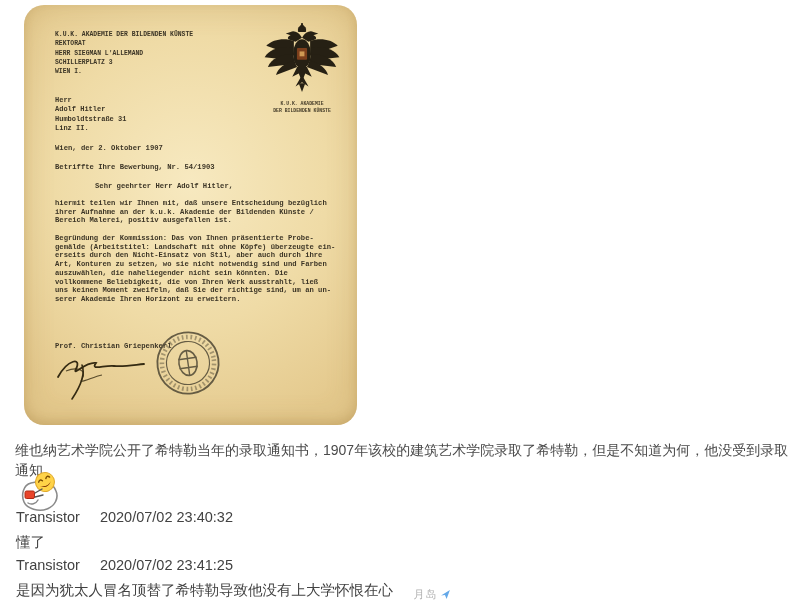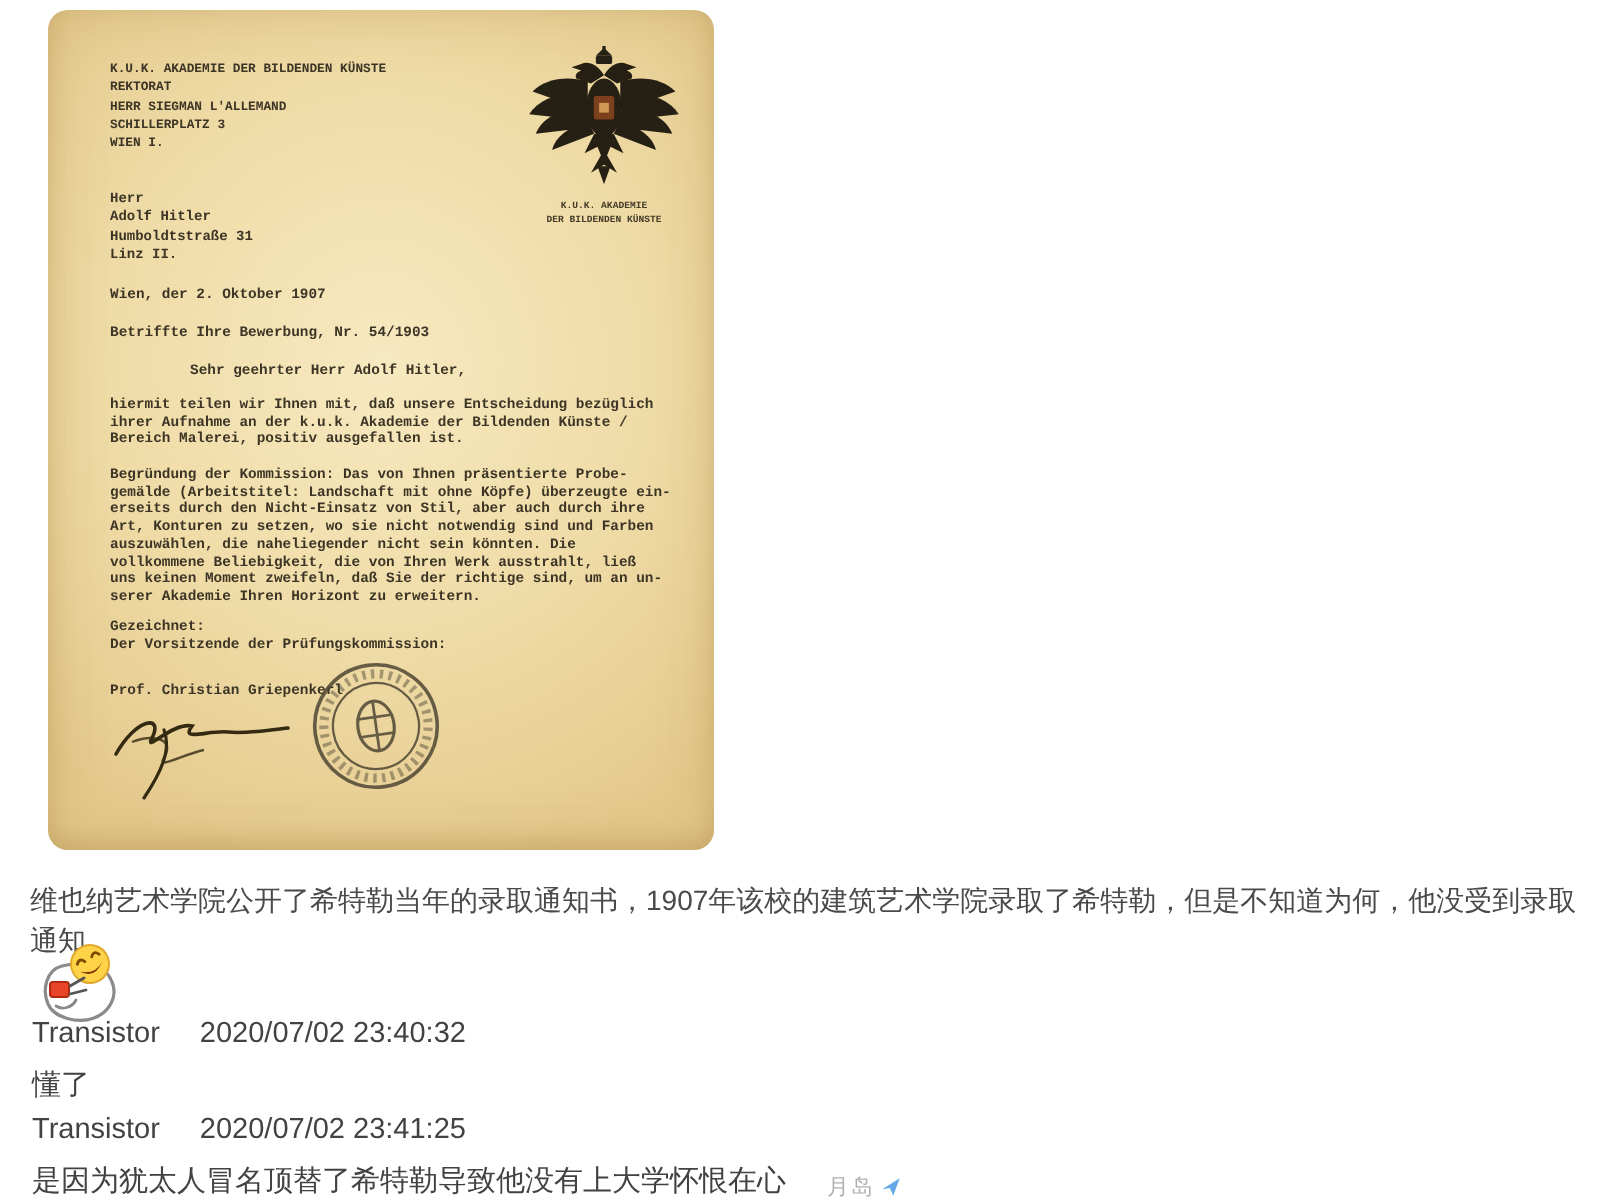--- a/index.html
+++ b/index.html
@@ -4,21 +4,21 @@
 <style>
   html,body{margin:0;padding:0;}
   body{
     width:800px;height:600px;position:relative;overflow:hidden;
     background:#ffffff;
     font-family:"Liberation Sans","DejaVu Sans",sans-serif;
     color:#3f3f3f;
   }
   
   .letter{
-    position:absolute;left:24px;top:5px;width:333px;height:420px;border-radius:10px;
+    position:absolute;left:24px;top:5px;width:333px;height:420px;border-radius:20px;
     background:radial-gradient(ellipse 75% 62% at 50% 42%, #f7e9c0 0%, #efdba6 55%, #e4c98d 100%);
     box-shadow:inset 0 0 30px rgba(150,110,40,.22), inset 0 -4px 10px rgba(140,100,35,.18);
   }
   .lt{
     position:absolute;
     font-family:"Liberation Mono","DejaVu Sans Mono",monospace;
     color:#3c3526;font-weight:700;white-space:pre-line;letter-spacing:0;
   }
   .lt-head{left:31px;top:25px;font-size:6.4px;line-height:9.3px;}
   .lt-recip{left:31px;top:91px;font-size:7px;line-height:9.3px;}
@@ -110,22 +110,20 @@
 ihrer Aufnahme an der k.u.k. Akademie der Bildenden Künste /
 Bereich Malerei, positiv ausgefallen ist.</div>
   <div class="lt lt-body2">Begründung der Kommission: Das von Ihnen präsentierte Probe-
 gemälde (Arbeitstitel: Landschaft mit ohne Köpfe) überzeugte ein-
 erseits durch den Nicht-Einsatz von Stil, aber auch durch ihre
 Art, Konturen zu setzen, wo sie nicht notwendig sind und Farben
 auszuwählen, die naheliegender nicht sein könnten. Die
 vollkommene Beliebigkeit, die von Ihren Werk ausstrahlt, ließ
 uns keinen Moment zweifeln, daß Sie der richtige sind, um an un-
 serer Akademie Ihren Horizont zu erweitern.</div>
-  <div class="lt lt-signed">Gezeichnet:
-Der Vorsitzende der Prüfungskommission:</div>
   <div class="lt lt-prof">Prof. Christian Griepenkerl</div>
 
   <svg class="signature" viewBox="0 0 112 56">
     <path d="M6 28 C16 10 30 8 24 20 C20 28 34 12 44 14 C38 22 52 16 62 17 C72 18 82 16 92 15" stroke="#342a12" stroke-width="1.8" fill="none" stroke-linecap="round"></path>
     <path d="M30 16 C34 26 28 38 20 50" stroke="#342a12" stroke-width="1.6" fill="none" stroke-linecap="round"></path>
     <path d="M14 22 C24 18 36 20 30 30 C26 36 40 28 50 26" stroke="#342a12" stroke-width="1.2" fill="none" opacity="0.8"></path>
   </svg>
 
   <svg class="stamp" viewBox="0 0 60 60">
     <g fill="none" stroke="#4e4734" opacity="0.85">

